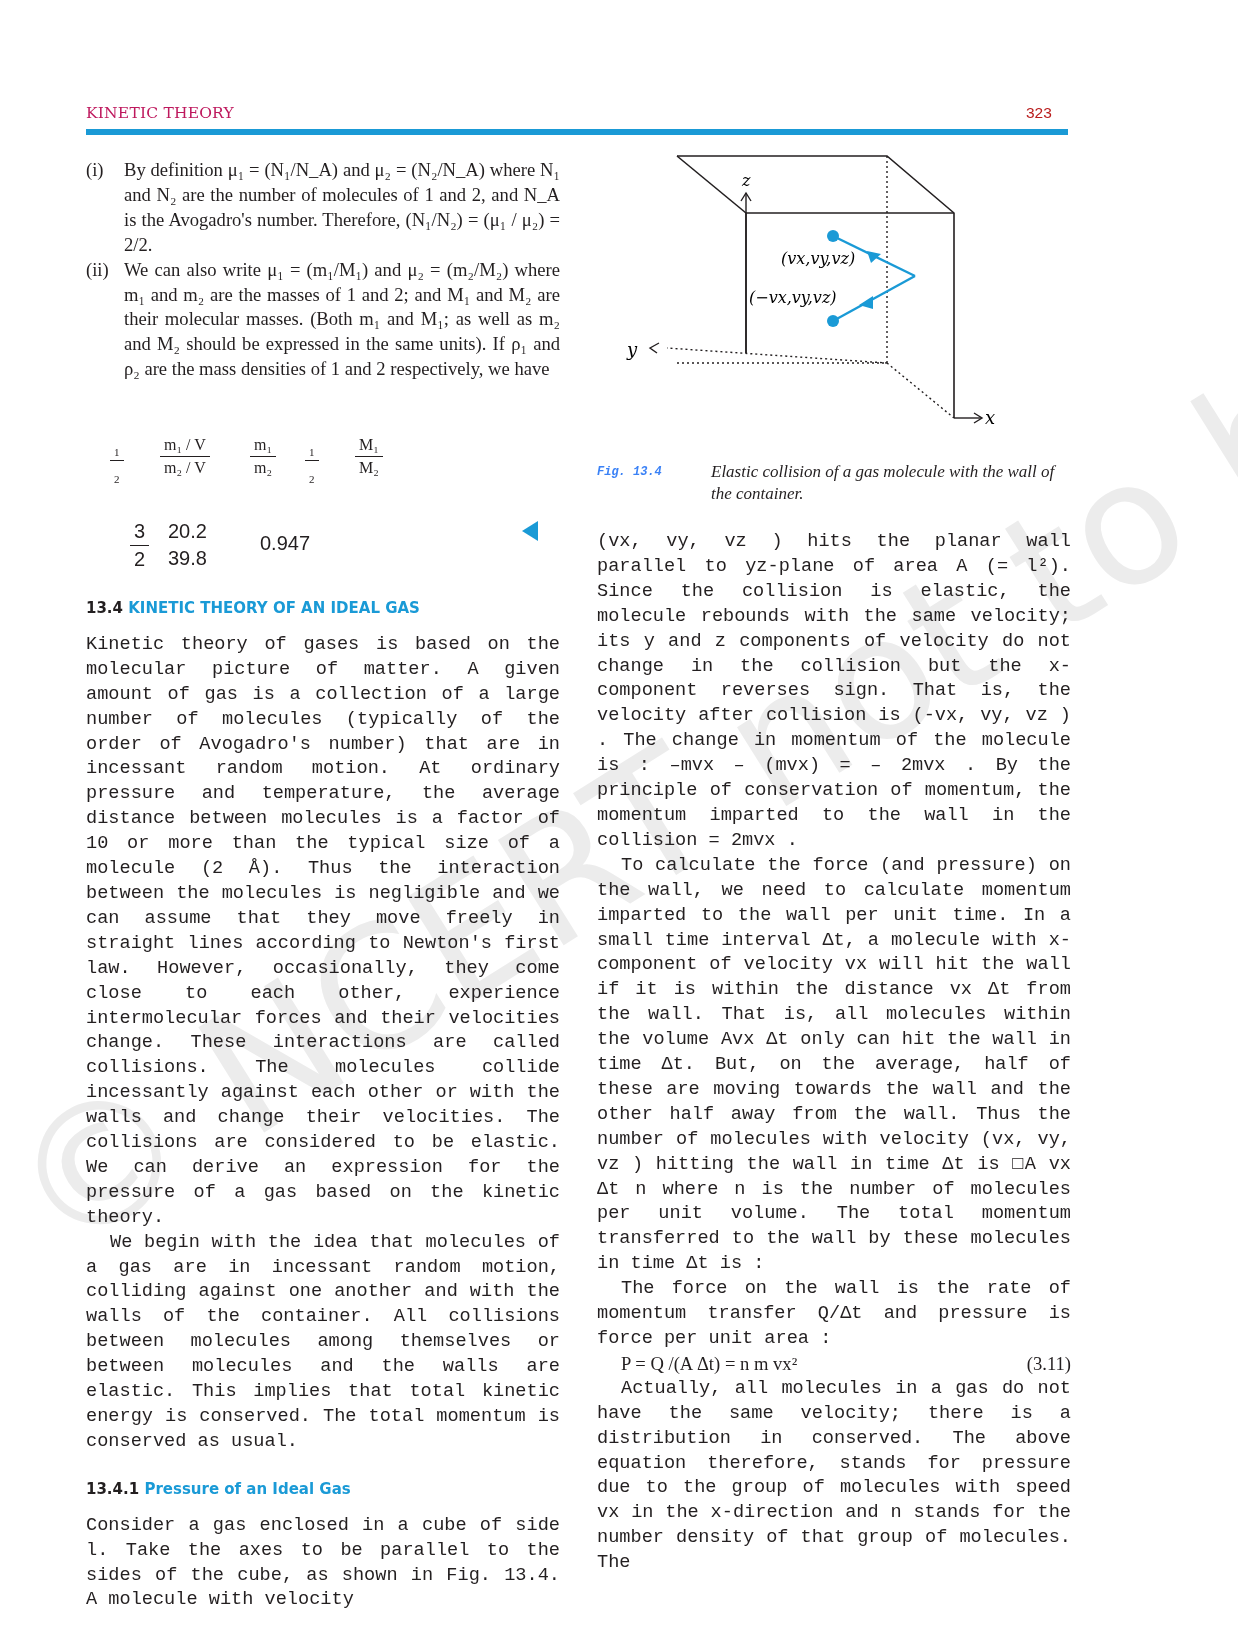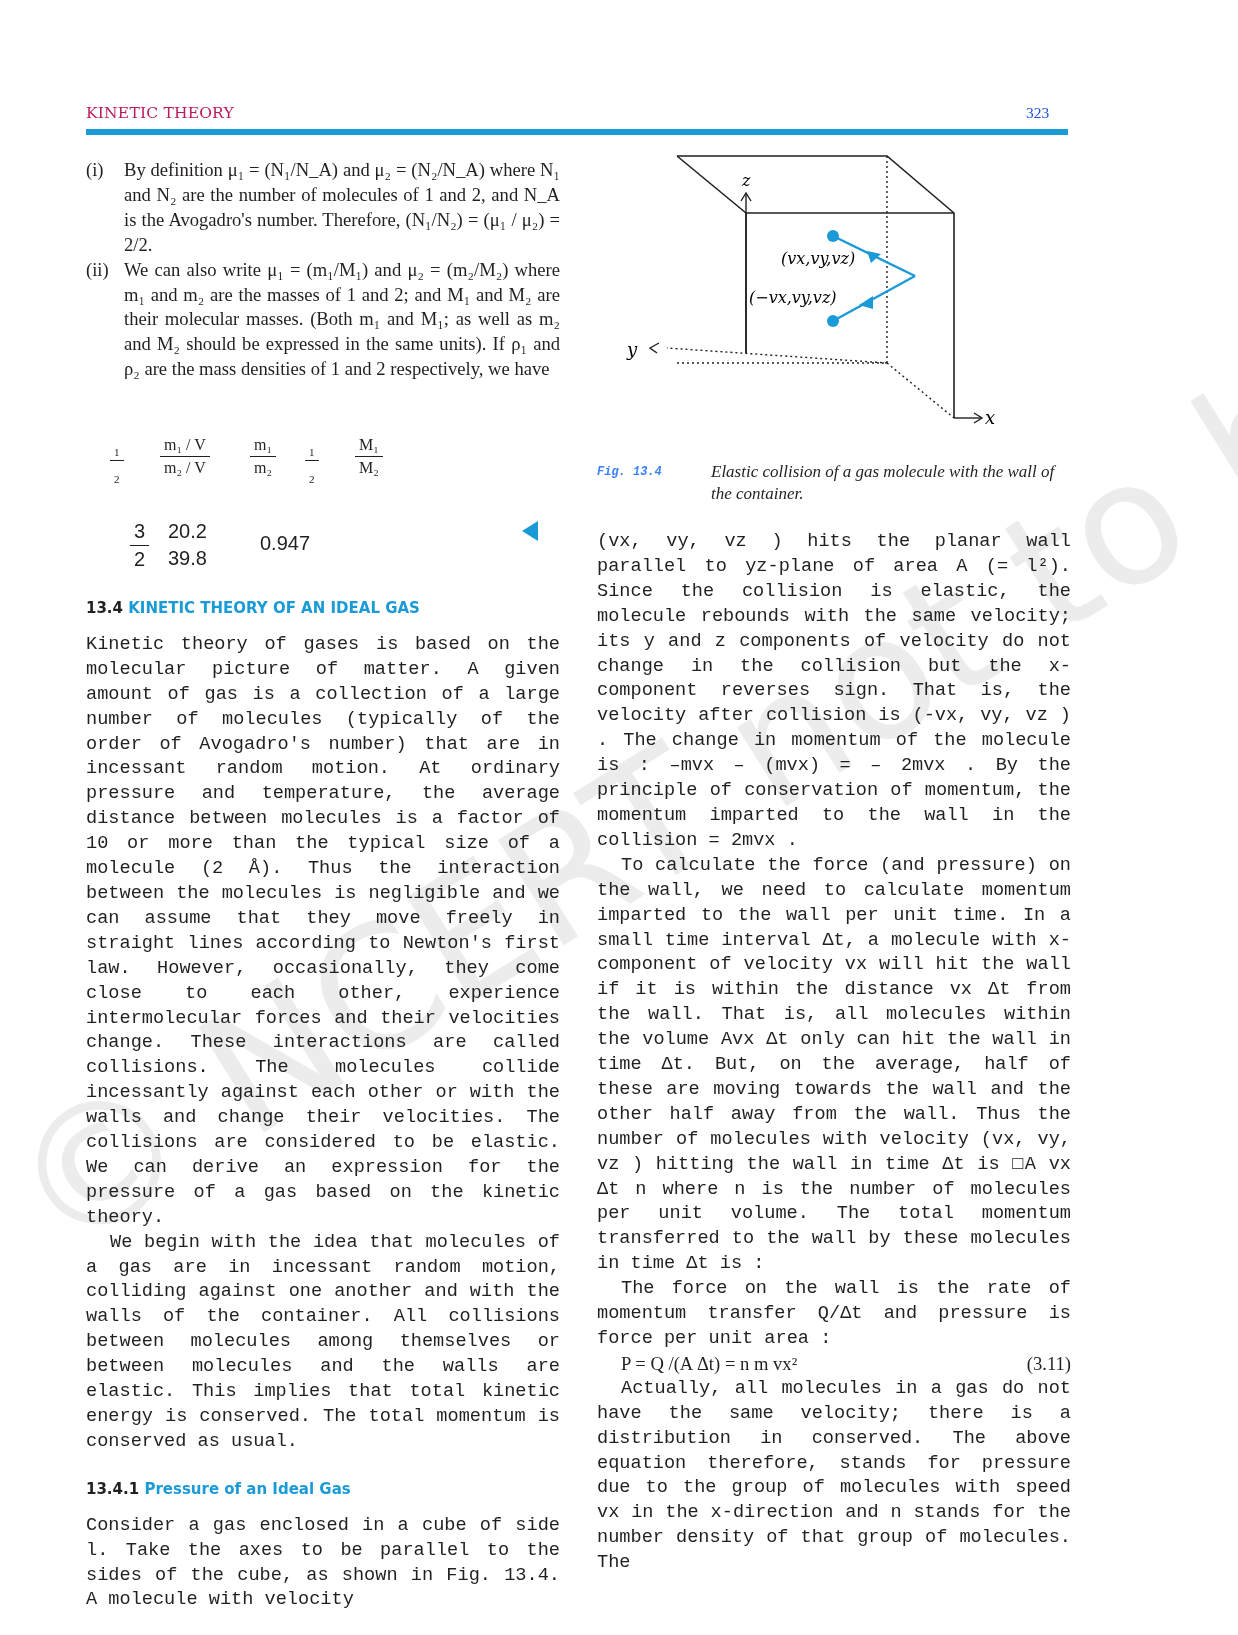--- a/index.html
+++ b/index.html
@@ -1,21 +1,21 @@
 <!DOCTYPE html>
 <html><head>
 <meta charset="utf-8">
 <style>
   html, body { margin:0; padding:0; background:#ffffff; }
   body { width:1238px; height:1635px; position:relative; overflow:hidden;
          font-family:"DejaVu Serif", serif; color:#231f20; }
   .hdr-title { position:absolute; left:86px; top:104px; font-size:15.5px; color:#be185d;
                font-family:"DejaVu Serif", serif; letter-spacing:0.2px; }
-  .hdr-page { position:absolute; left:1026px; top:104px; font-size:15.5px; color:#1d4ed8;
-              font-family:Liberation Serif, serif; }
+  .hdr-page { position:absolute; left:1026px; top:104px; font-size:15.5px; color:#b91c1c;
+              font-family:Liberation Sans, sans-serif; }
   .hdr-rule { position:absolute; left:86px; top:129px; width:982px; height:6px; background:#1a9ad6; }
   .col { position:absolute; font-size:18.6px; line-height:24.9px; font-family:"Liberation Serif", serif; }
   .left { left:86px; top:158px; width:474px; }
   .right { left:597px; top:530px; width:474px; }
   .just { text-align:justify; }
   p { margin:0;font-family:Liberation Mono, monospace; }
   .li { display:flex; }
   .li .num { width:38px; flex:none; }
   .li .txt { flex:1; text-align:justify; }
   .indent { text-indent:24px; }

